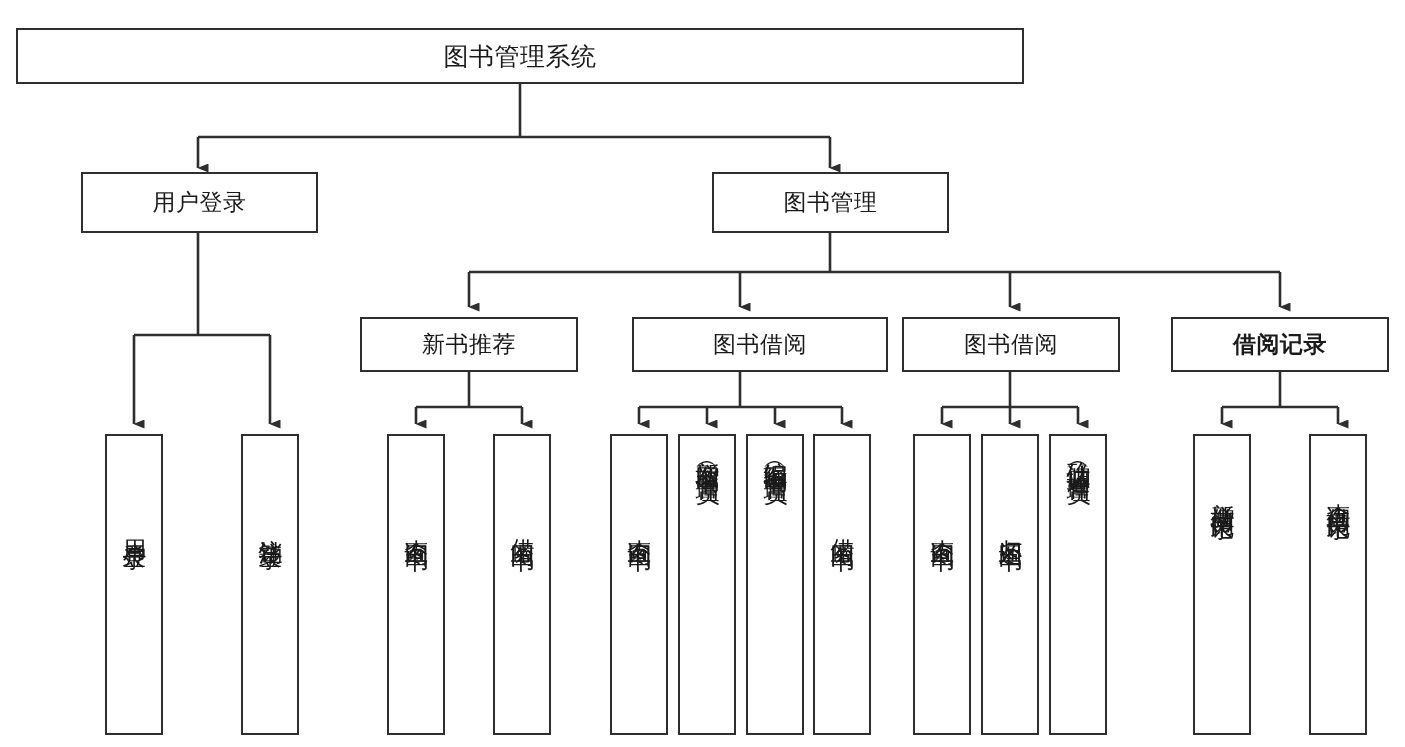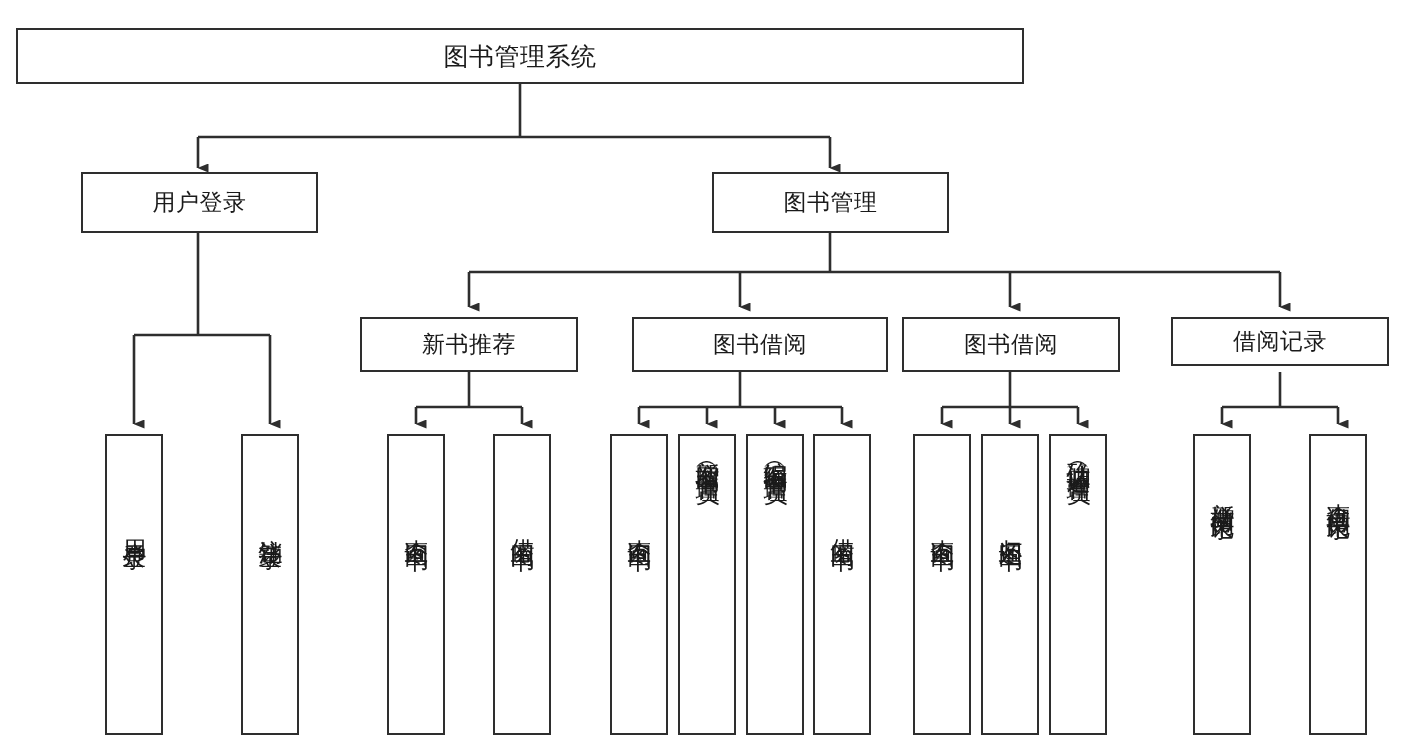--- a/index.html
+++ b/index.html
@@ -155,21 +155,21 @@
   </div>
 
   <div class="node horiz" style="left:632px; top:317px; width:256px; height:55px;">
     <span class="node-label">图书借阅</span>
   </div>
 
   <div class="node horiz" style="left:902px; top:317px; width:218px; height:55px;">
     <span class="node-label">图书借阅</span>
   </div>
 
-  <div class="node horiz" style="left:1171px; top:317px; width:218px; height:49px;">
+  <div class="node horiz" style="left:1171px; top:317px; width:218px; height:55px;font-weight:bold;">
     <span class="node-label">借阅记录</span>
   </div>
 
   <div class="node vert short" style="left:105px; top:434px; width:58px; height:301px;">
     <span class="node-label">用户登录</span>
   </div>
 
   <div class="node vert short" style="left:241px; top:434px; width:58px; height:301px;">
     <span class="node-label">注销登录</span>
   </div>

